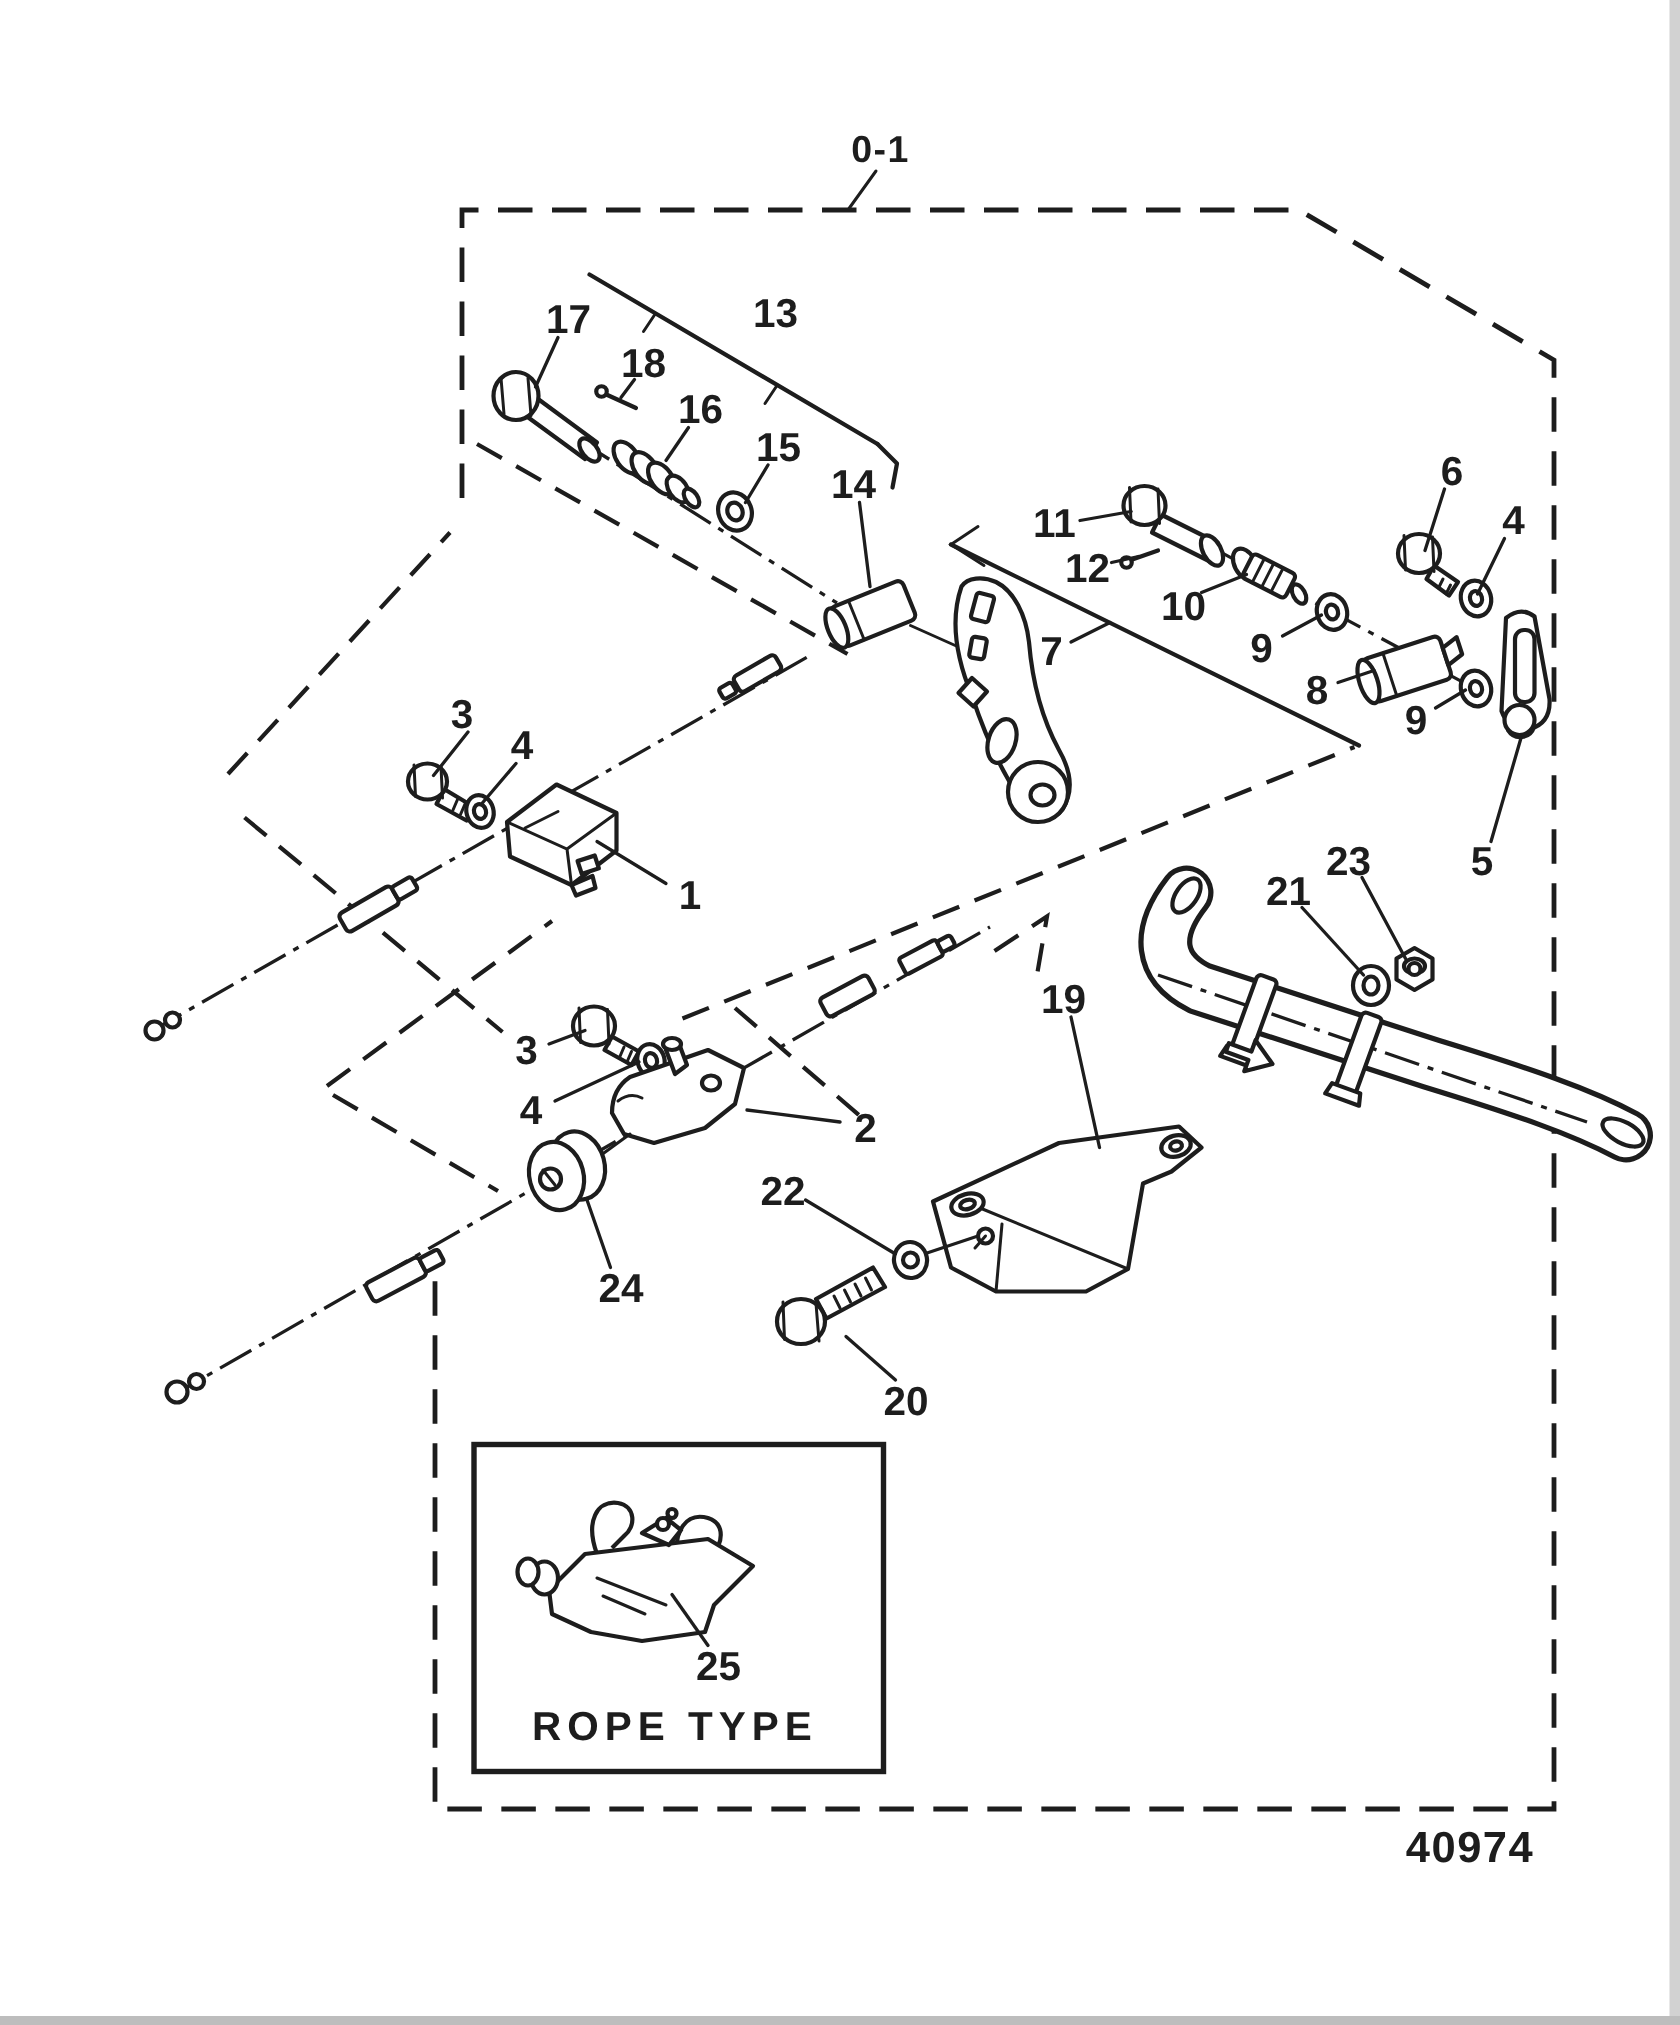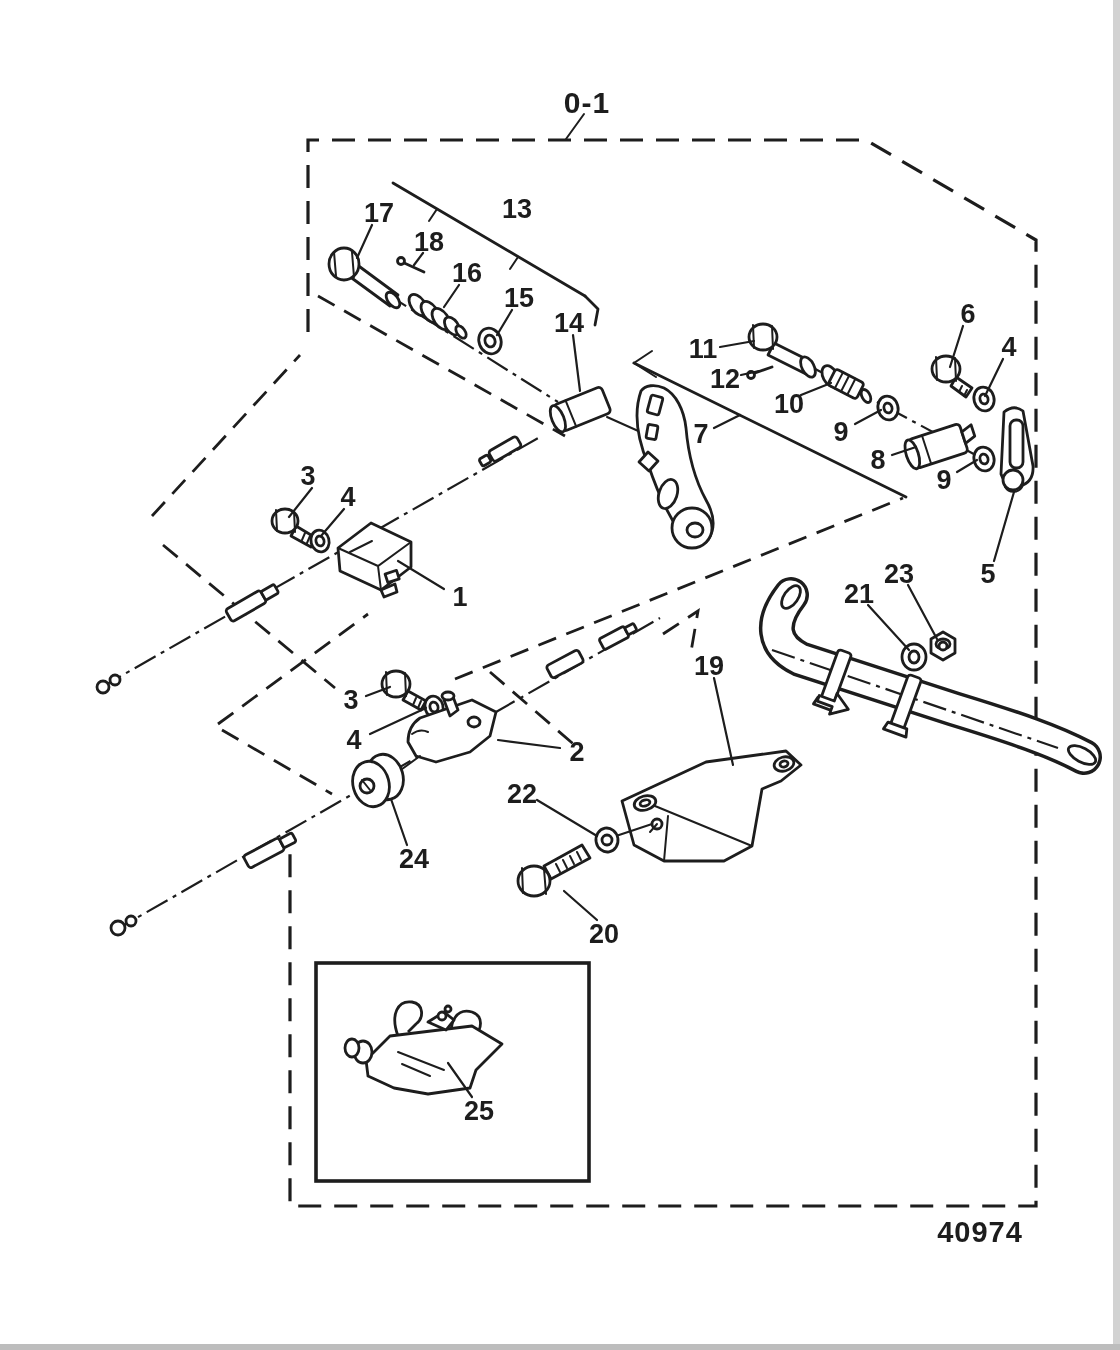--- a/index.html
+++ b/index.html
@@ -8,21 +8,21 @@
   svg{position:absolute;left:0;top:0;}
   .ink{stroke:#1d1d1d;fill:none;stroke-width:2.8;stroke-linecap:round;stroke-linejoin:round;}
   .wfill{stroke:#1d1d1d;fill:#ffffff;stroke-width:2.8;stroke-linejoin:round;}
   .thin{stroke:#1d1d1d;fill:none;stroke-width:2;stroke-linecap:round;}
   .dash{stroke:#1d1d1d;fill:none;stroke-width:3.2;stroke-dasharray:23 13;stroke-linecap:butt;}
   .dash2{stroke:#1d1d1d;fill:none;stroke-width:2.8;stroke-dasharray:19 11;stroke-linecap:butt;}
   .axis{stroke:#1d1d1d;fill:none;stroke-width:2.2;stroke-dasharray:24 6 4 6;stroke-linecap:butt;}
   .callout{font:bold 27px "Liberation Sans",sans-serif;fill:#1d1d1d;text-anchor:middle;}
   .leader{stroke:#1d1d1d;stroke-width:2.2;stroke-linecap:round;}
   .overlay-label{position:absolute;color:#1d1d1d;font-weight:bold;}
-  #assembly-label{left:552px;top:86px;width:70px;text-align:center;font-size:30px;letter-spacing:1px;}
+  #assembly-label{left:552px;top:86px;width:70px;text-align:center;font-size:25px;letter-spacing:1px;}
   #drawing-number{left:930px;top:1216px;width:100px;text-align:center;font-size:29px;letter-spacing:1px;}
   #inset-caption{left:340px;top:1136px;width:220px;text-align:center;font-size:27px;font-weight:600;letter-spacing:4px;}
   .scan-edge-r{position:absolute;right:0;top:0;width:7px;height:1350px;background:#d2d2d2;}
   .scan-edge-b{position:absolute;left:0;bottom:0;width:1120px;height:6px;background:#bdbdbd;}
 </style>
 </head>
 <body>
 
 <div id="stage">
 
@@ -370,18 +370,19 @@
         <line x1="908" y1="585" x2="937" y2="639" class="leader"></line>
         <text x="899" y="583" class="callout">23</text>
         <line x1="407" y1="845" x2="391" y2="799" class="leader"></line>
         <text x="414" y="868" class="callout">24</text>
         <line x1="472" y1="1097" x2="448" y2="1063" class="leader"></line>
         <text x="479" y="1120" class="callout">25</text>
       </g>
 </svg>
 
 <div class="overlay-label" id="assembly-label">0-1</div>
+<div class="overlay-label" id="inset-caption">ROPE TYPE</div>
 <div class="overlay-label" id="drawing-number">40974</div>
 
 <div class="scan-edge-r"></div>
 <div class="scan-edge-b"></div>
 
 </div>
 
 </body></html>

